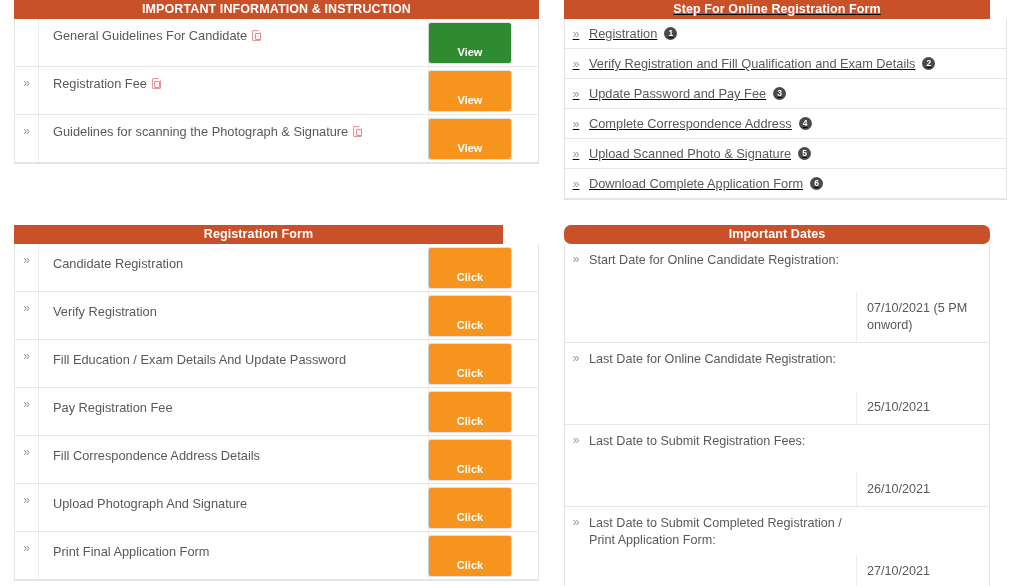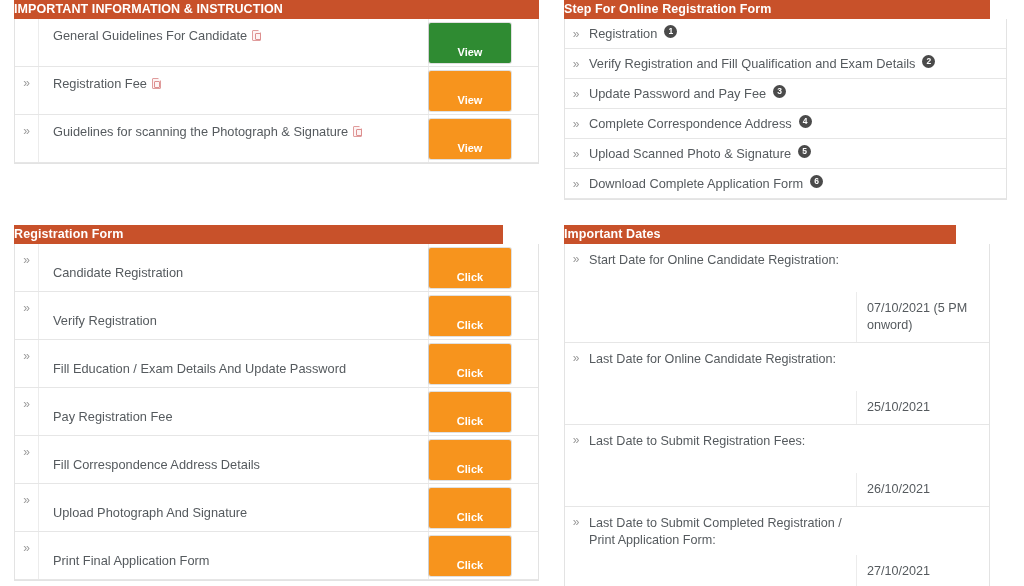--- a/index.html
+++ b/index.html
@@ -12,21 +12,21 @@
   }
   .page { position: relative; width: 1024px; height: 586px; background:#fff; }
 
   
   .panel { position: absolute; background:#fff; }
   .panel-head {
     background: #c8512a;
     color: #ffffff;
     font-size: 12.5px;
     font-weight: bold;
-    text-align: left;
+    text-align: center;
     line-height: 19px;
     height: 19px;
     letter-spacing: .1px;
     white-space: nowrap;
     overflow: hidden;
   }
   .panel-body { border-left:1px solid #e3e3e3; border-right:1px solid #e3e3e3; border-bottom:1px solid #e3e3e3; }
 
   
   .row { display:flex; align-items:stretch; border-bottom:1px solid #e6e6e6; background:#fff; }
@@ -94,46 +94,46 @@
   }
   .pdf-icon::after {
     content:"";
     position:absolute; right:-1px; top:-1px;
     width:0; height:0;
     border-left:3px solid transparent;
     border-top:3px solid #ffffff;
   }
 
   
-  #panel-steps { left:564px; top:0px; width:443px; }
+  #panel-steps { left:564px; top:0px; width:443px;text-decoration:underline; }
   #panel-steps .panel-head { width:426px; }
   #panel-steps .row { height: 30px; align-items:center; }
   #panel-steps .chev { padding-top:0; align-items:center; border-right:none; width:22px; min-width:22px; }
-  #panel-steps .lbl { padding: 0 8px 0 2px; font-size:12.8px; display:flex; }
+  #panel-steps .lbl { padding: 0 8px 0 2px; font-size:12.8px; display:flex; align-items:center; }
   .badge {
     display:inline-flex; align-items:center; justify-content:center;
     width: 13px; height: 13px;
     border-radius: 50%;
     background: #4a4a4a;
     color:#fff;
     font-size: 8.5px;
     font-weight: bold;
     margin-left: 7px;
     line-height:1;
   }
 
   
   #panel-regform { left:14px; top:225px; width:525px; }
   #panel-regform .panel-head { width:489px; }
   #panel-regform .row { height: 48px; }
-  #panel-regform .lbl { padding-top: 20px; }
+  #panel-regform .lbl { padding-top: 11px; }
 
   
   #panel-dates { left:564px; top:225px; width:426px; }
-  #panel-dates .panel-head { width:392px; }
+  #panel-dates .panel-head { width:426px;border-radius:7px; }
   #panel-dates .row { min-height: 39px; }
   #panel-dates .chev { padding-top: 8px; border-right:none; width:22px; min-width:22px; }
   #panel-dates .lbl { padding: 8px 8px 8px 2px; font-size:12.6px; line-height:17px; }
   #panel-dates .date-cell {
     width: 133px; min-width:133px;
     border-left:1px solid #ececec;
     color:#555a5e;
     font-size:12.6px;
     line-height:17px;
     padding: 8px 8px 8px 10px;

